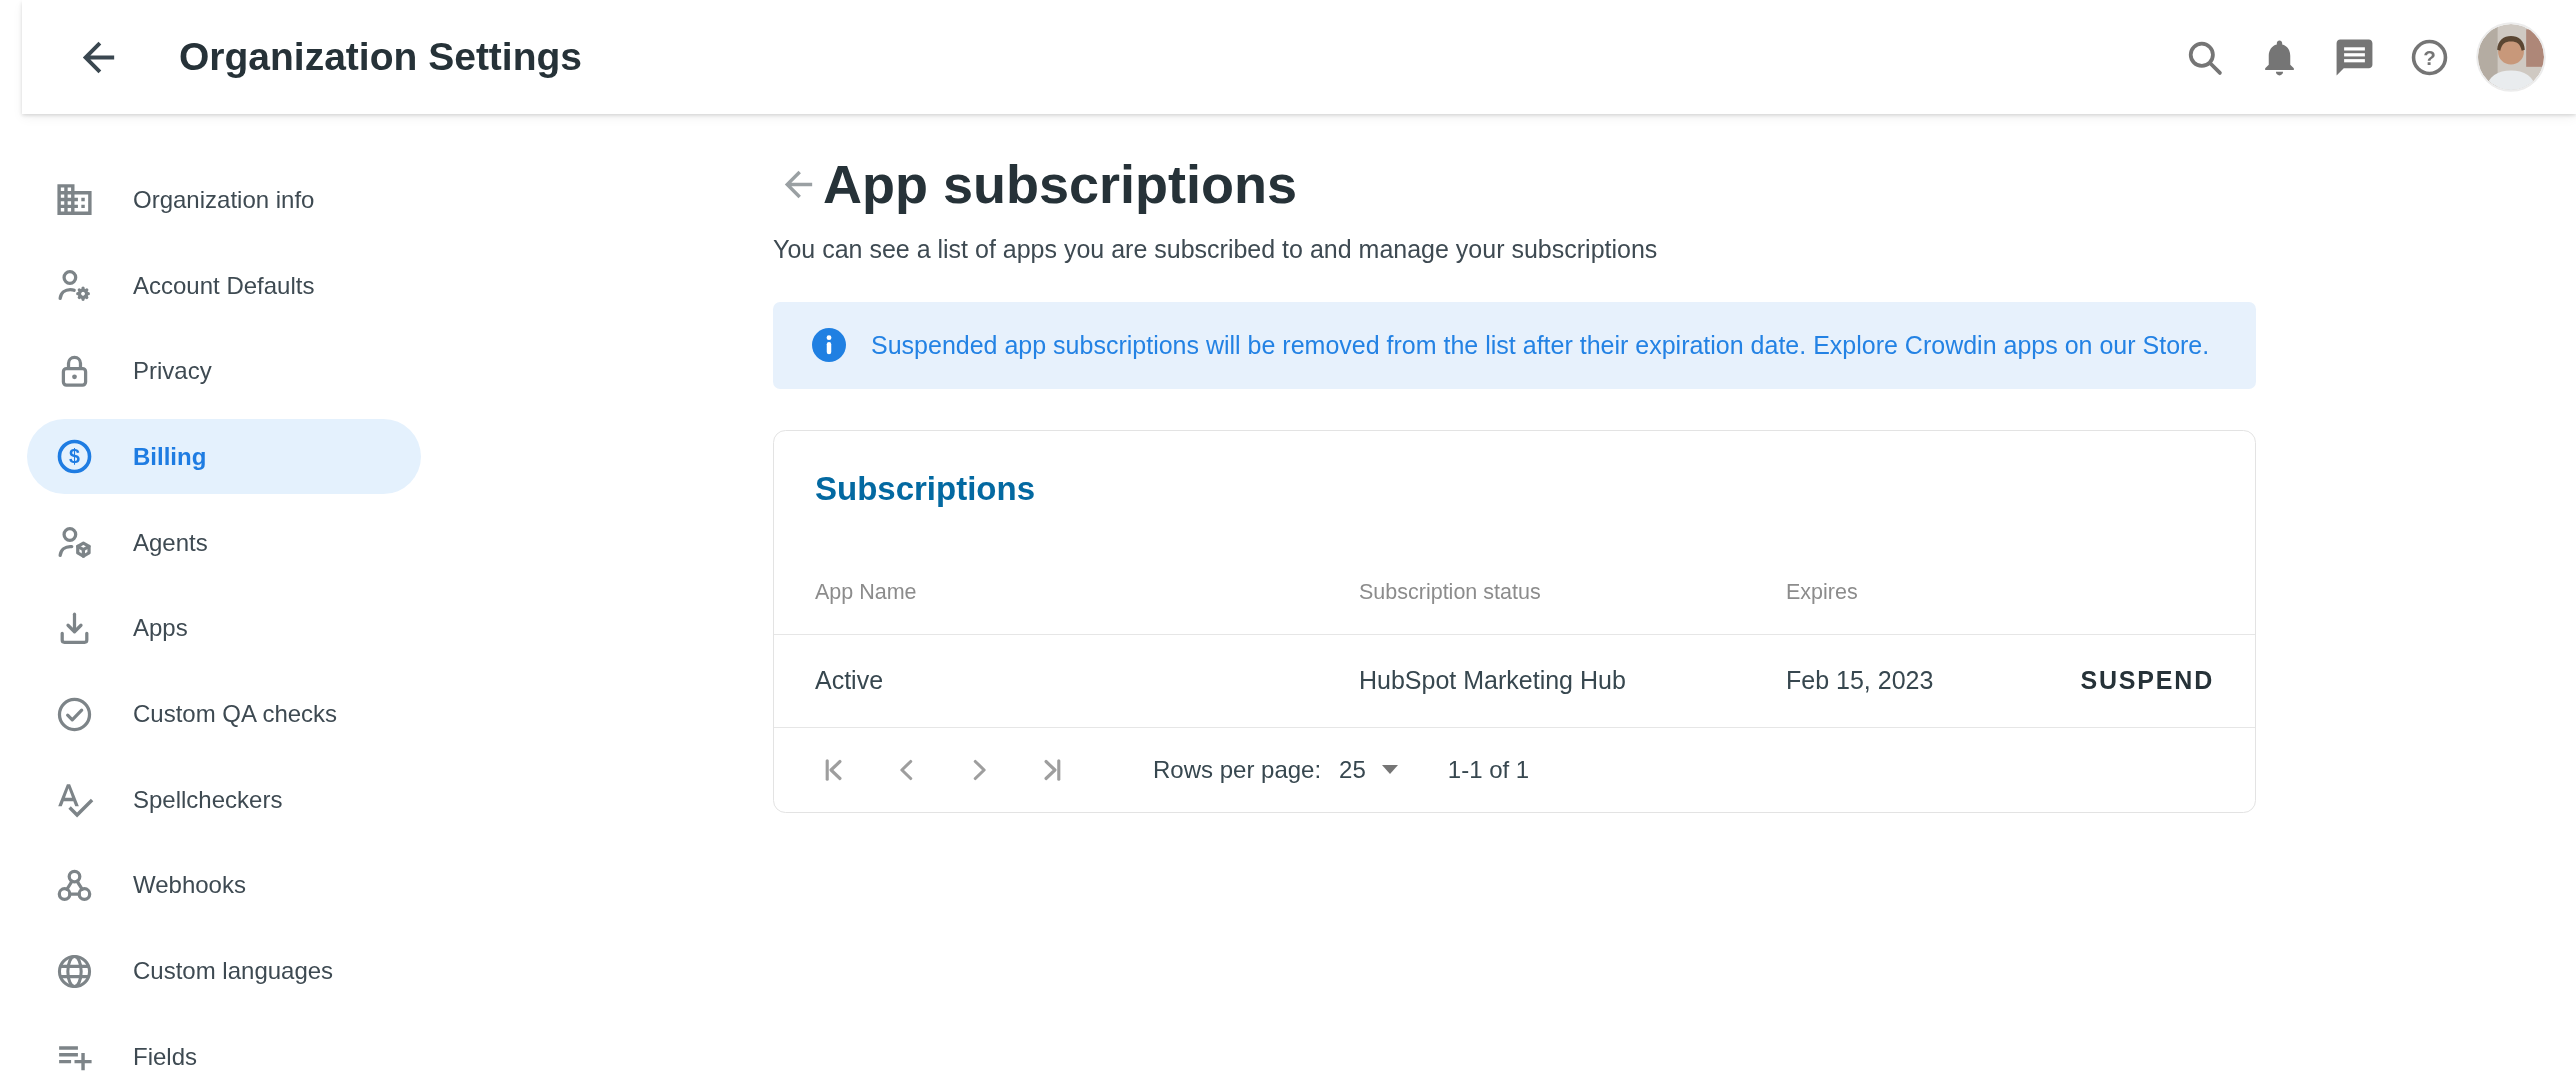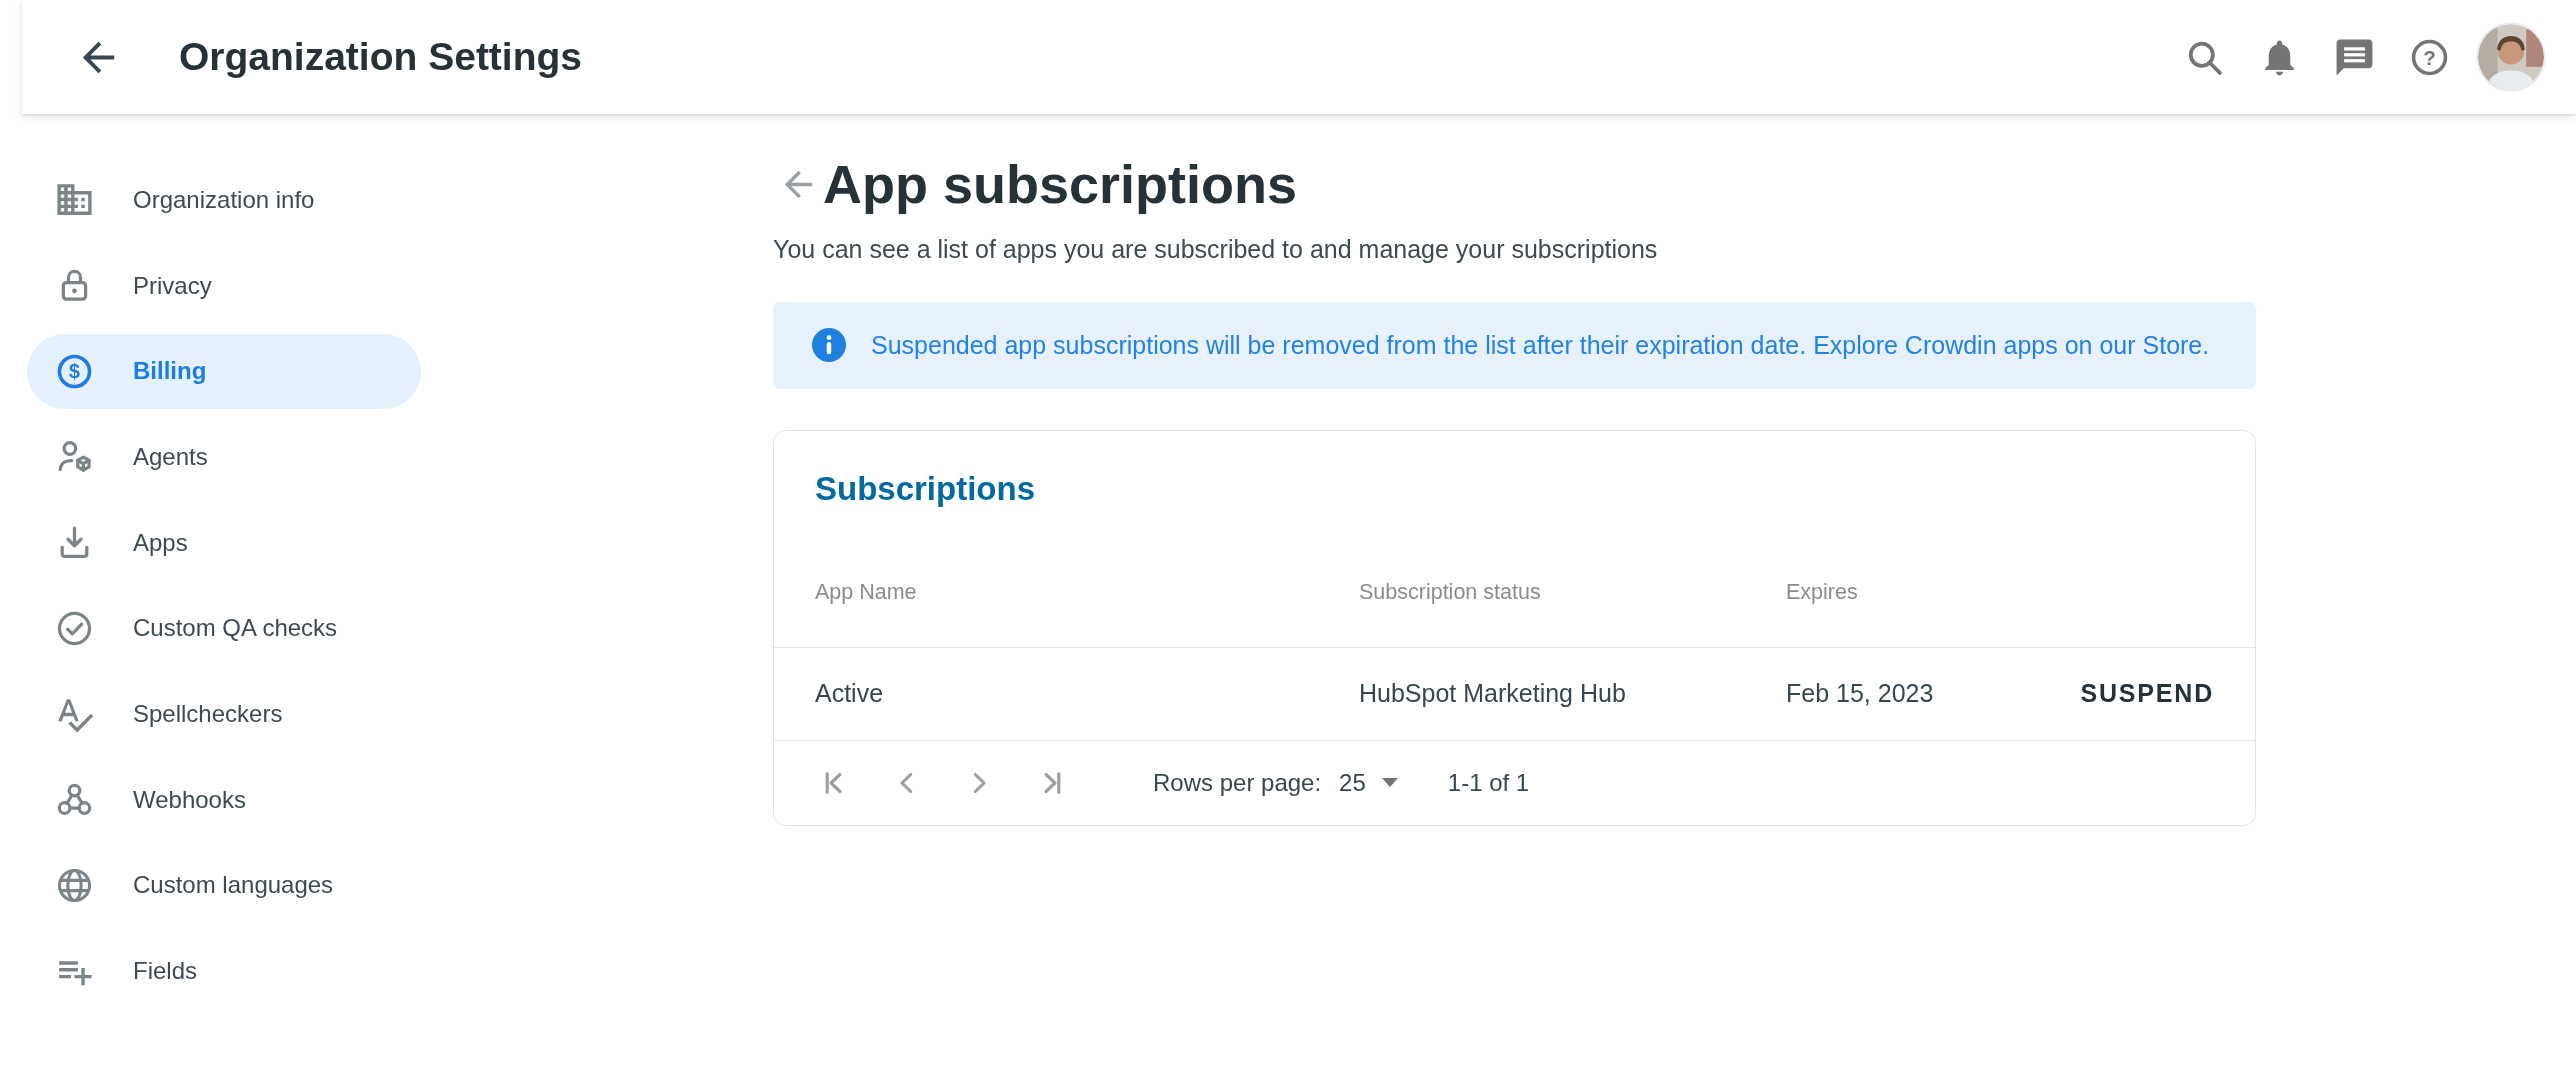--- a/index.html
+++ b/index.html
@@ -72,21 +72,21 @@
   .banner-text { margin-left:25px; font-size:25px; color:#2382e4; white-space:nowrap; }
   .banner-link { color:#2382e4; cursor:pointer; }
 
   .card {
     margin-top:41px; background:#fff;
     border:1.8px solid #e3e3e3; border-radius:12.5px;
   }
   .card-title { padding:39px 41px 0; font-size:33px; font-weight:600; color:#0369a1; }
 
   .tgrid { display:grid; grid-template-columns:544px 427px 1fr max-content; align-items:center; padding:0 41px; }
-  .thead { margin-top:72px; align-items:end; padding-bottom:42px; border-bottom:1.8px solid #e6e6e6; }
+  .thead { margin-top:72px; align-items:end; padding-bottom:29px; border-bottom:1.8px solid #e6e6e6; }
   .th { font-size:21.5px; color:#8c8c8c; }
   .trow { height:93px; border-bottom:1.8px solid #e6e6e6; }
   .td { font-size:25px; color:#37474f; }
   .suspend-btn {
     font-size:25px; font-weight:700; color:#263238; letter-spacing:1.8px;
     cursor:pointer; justify-self:end; background:none; border:none;
     font-family:"Liberation Sans", sans-serif; padding:0;
   }
 
   .pagination { display:flex; align-items:center; height:84px; padding:0 41px 0 43px; }
@@ -163,20 +163,31 @@
 
     <div class="nav-item">
       <span class="nicon">
         <svg viewBox="0 0 24 24" fill="currentColor">
             <path d="M12 7V3H2v18h20V7H12zM6 19H4v-2h2v2zm0-4H4v-2h2v2zm0-4H4V9h2v2zm0-4H4V5h2v2zm4 12H8v-2h2v2zm0-4H8v-2h2v2zm0-4H8V9h2v2zm0-4H8V5h2v2zm10 12h-8v-2h2v-2h-2v-2h2v-2h-2V9h8v10zm-2-8h-2v2h2v-2zm0 4h-2v2h2v-2z"></path>
           </svg>
       </span>
       <span class="nlabel">Organization info</span>
     </div>
 
+    <div class="nav-item">
+      <span class="nicon">
+        <svg viewBox="0 0 24 24" fill="none" stroke="currentColor" stroke-width="1.9" stroke-linecap="round">
+          <circle cx="9.3" cy="7.3" r="3.4"></circle>
+          <path d="M3.6 19.6c.4-3.4 3-5.2 5.9-5.2.8 0 1.6.1 2.3.4"></path>
+          <circle cx="17" cy="16.8" r="2.1"></circle>
+          <path d="M17 13.5v1M17 19.1v1M20.1 16.8h-1M14.9 16.8h-1M19.2 14.6l-.7.7M15.5 18.3l-.7.7M19.2 19l-.7-.7M15.5 15.3l-.7-.7"></path>
+        </svg>
+      </span>
+      <span class="nlabel">Account Defaults</span>
+    </div>
 
     <div class="nav-item">
       <span class="nicon">
         <svg viewBox="0 0 24 24" fill="none" stroke="currentColor" stroke-width="1.9">
           <rect x="5.5" y="10.3" width="13" height="9.7" rx="1.8"></rect>
           <path d="M8.5 10.3V7.2c0-1.95 1.55-3.5 3.5-3.5s3.5 1.55 3.5 3.5v3.1"></path>
           <circle cx="12" cy="15.1" r="1.4" fill="currentColor" stroke="none"></circle>
         </svg>
       </span>
       <span class="nlabel">Privacy</span>

